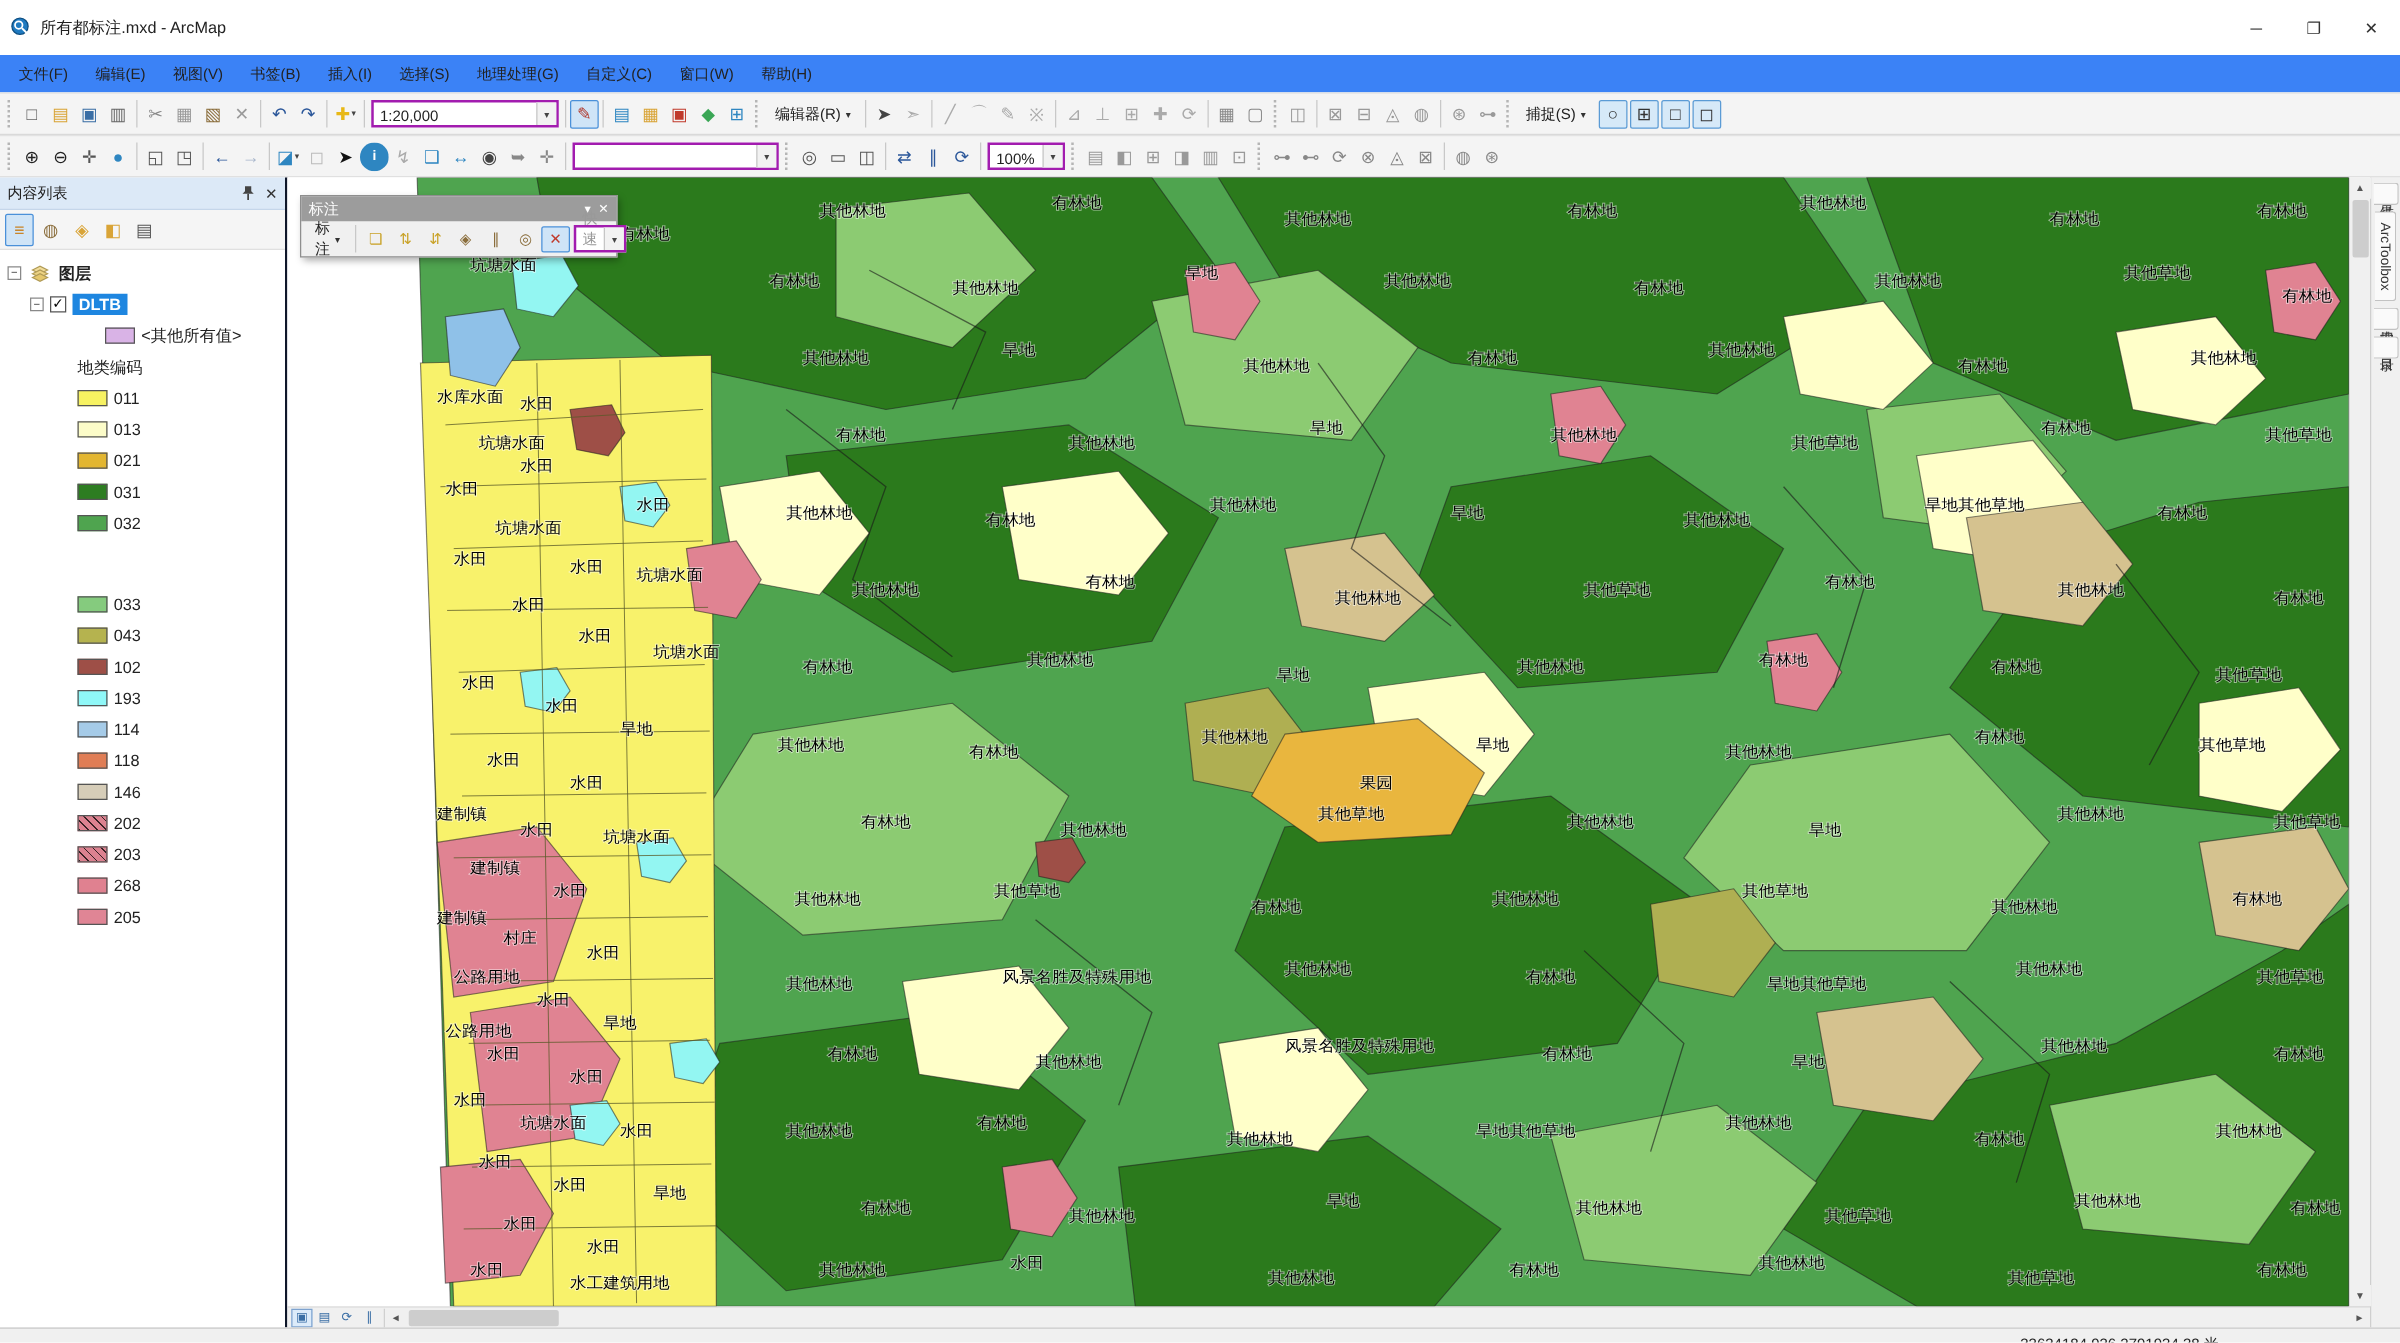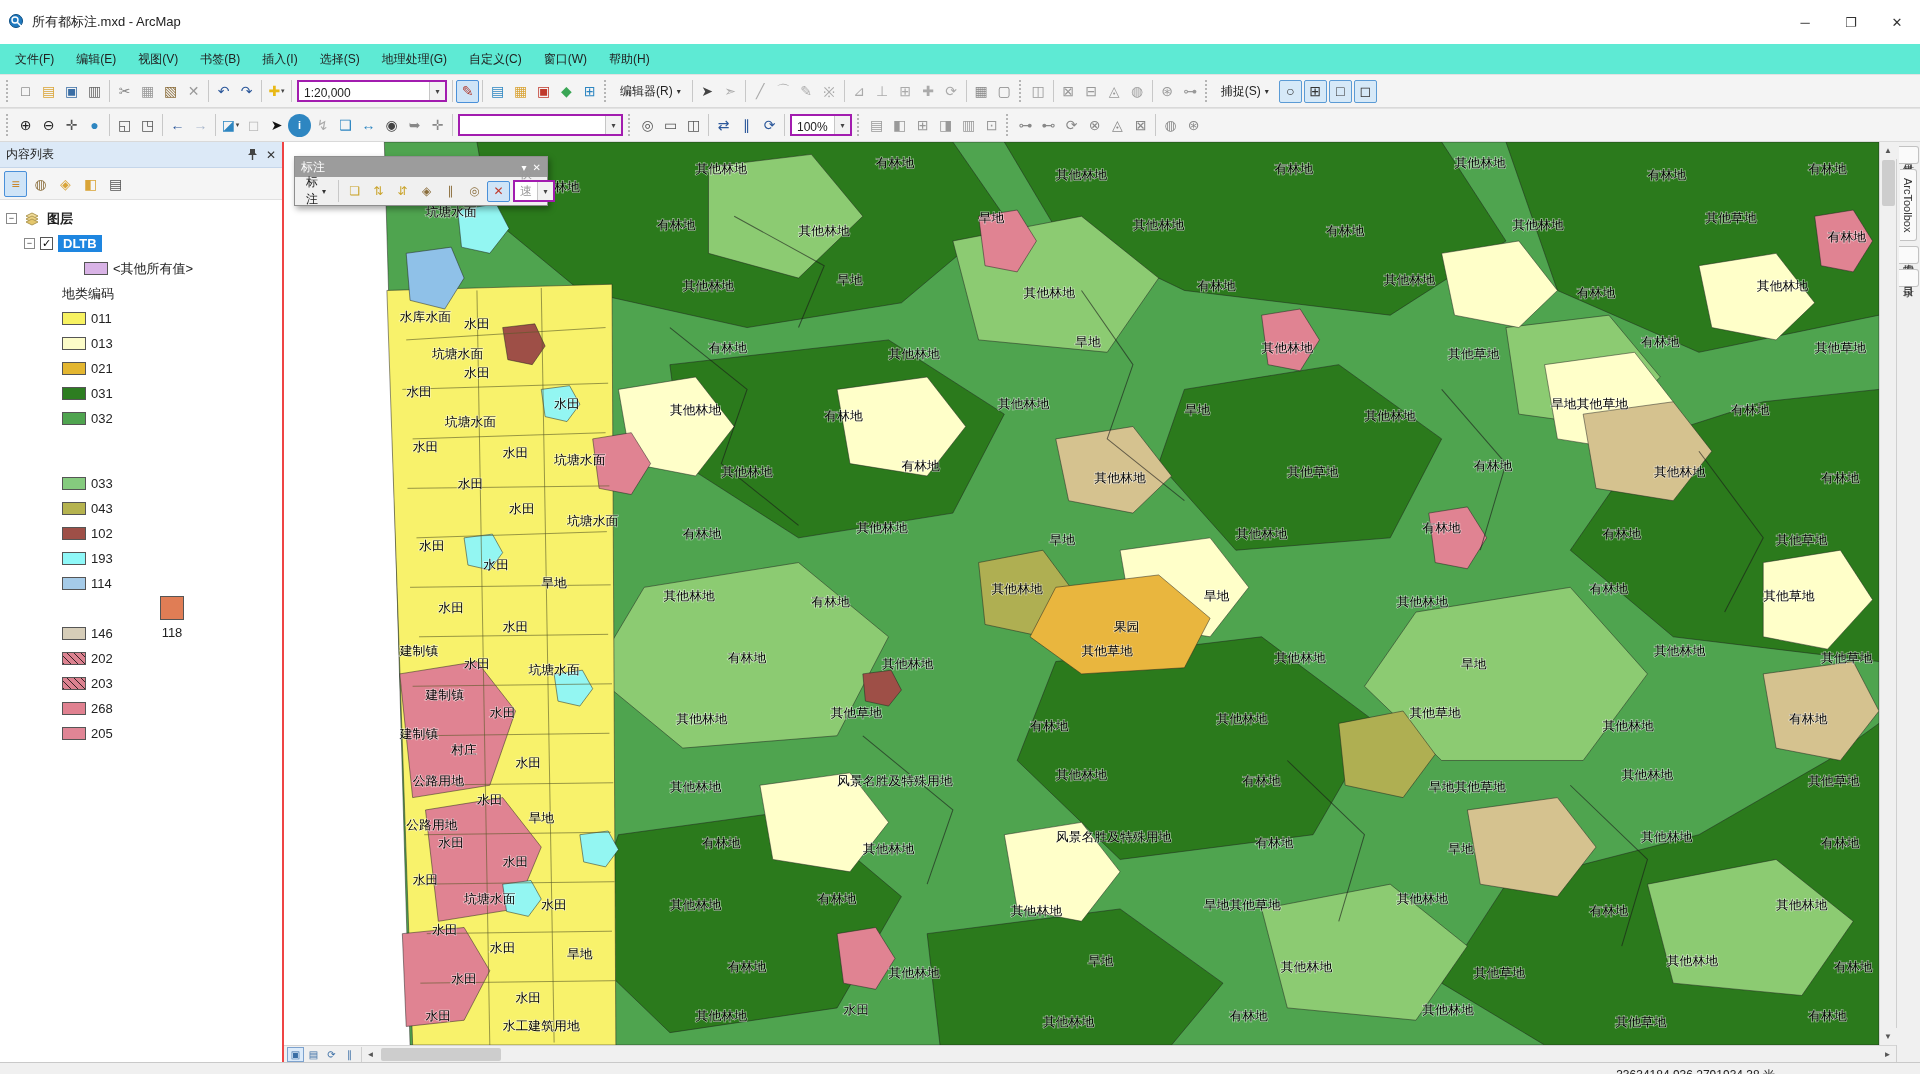--- a/index.html
+++ b/index.html
@@ -3,40 +3,40 @@
 <meta charset="utf-8">
 <style>
 *{box-sizing:border-box;margin:0;padding:0}
 html,body{width:1920px;height:1074px;overflow:hidden;font-family:"Liberation Sans",sans-serif;font-size:12px;color:#222;background:#fff}
 
 .titlebar{height:44px;display:flex;align-items:center;background:#ffffff;padding-left:8px;gap:6px}
 .titlebar .ttl{font-size:13px}
 .wincontrols{margin-left:auto;display:flex;height:30px}
 .wincontrols span{width:46px;display:flex;align-items:center;justify-content:center;font-size:13px;color:#333}
 
-.menubar{height:30px;background:#5eead4;display:flex;align-items:center;padding:0 4px}
+.menubar{height:30px;background:#3b82f6;display:flex;align-items:center;padding:0 4px}
 .menubar .mi{padding:5px 11px;cursor:default}
 
 .toolbar{height:34px;background:#f4f4f4;border-top:1px solid #e2e2e2;border-bottom:1px solid #d9d9d9;display:flex;align-items:center;padding:0 3px;white-space:nowrap;overflow:hidden}
 .grip{width:5px;height:22px;border-left:2px dotted #b5b5b5;margin:0 3px}
 .sep{width:1px;height:22px;background:#c8c8c8;margin:0 3px;flex:0 0 1px}
 .tbi{width:23px;height:23px;flex:0 0 23px;display:flex;align-items:center;justify-content:center;font-size:14px;color:#555;border:1px solid transparent;border-radius:2px;position:relative}
 .tbi.round{border-radius:50%;font-weight:bold;font-size:11px}
 .tbi.active{border:1px solid #4a90d9;background:#cfe4f7}
 .tbi.snapbtn{background:#d6e9f8;border:1px solid #5b9bd5;margin-left:2px}
 .tbi .dd{font-size:7px;color:#444;margin-left:1px}
 .tbtn{display:flex;align-items:center;gap:4px;padding:3px 7px;border:1px solid transparent;border-radius:2px;font-size:12px}
 .tbtn .dd{font-size:8px;color:#333}
 .combo{height:22px;background:#fff;border:2px solid #a21caf;display:flex;align-items:flex-end;font-size:12px;margin:0 2px}
 .combo .cv{flex:1;padding:0 5px;overflow:hidden}
 .combo .ca{width:16px;align-self:stretch;display:flex;align-items:center;justify-content:center;font-size:8px;color:#444;border-left:1px solid #c6c6c6;background:#f2f2f2}
 
 .content{display:flex;height:920px;background:#e8e8e8}
 
-.toc{width:284px;background:#f5f5f5;display:flex;flex-direction:column;border-right:2px solid #ef4444}
+.toc{width:230px;background:#f5f5f5;display:flex;flex-direction:column;border-right:2px solid #0f172a}
 .toc-head{height:26px;background:#dce9f7;display:flex;align-items:center;padding:0 6px;gap:8px;border-bottom:1px solid #c5d6ea}
 .toc-head .t{flex:1;font-size:12px;color:#222}
 .toc-tools{height:32px;background:#f5f5f5;display:flex;align-items:center;gap:2px;padding:0 4px;border-bottom:1px solid #e0e0e0}
 .toc-tools .tbi{width:26px;height:26px}
 .toc-tree{flex:1;background:#fff;padding:6px 0;overflow:hidden;font-size:13px}
 .trow{display:flex;align-items:center;height:25px;gap:5px}
 .expander{width:11px;height:11px;border:1px solid #898989;background:#fff;font-size:9px;line-height:9px;text-align:center;color:#333;flex:0 0 11px}
 .cb{width:13px;height:13px;border:1px solid #555;background:#fff;font-size:11px;line-height:11px;text-align:center;color:#000;flex:0 0 13px}
 .sel{background:#1e86e0;color:#fff;padding:1px 5px;font-weight:bold}
 .swatch{width:24px;height:13px;border:1px solid #555;flex:0 0 24px}
@@ -306,21 +306,21 @@
             <span>102</span>
           </div>
           <div class="trow" style="padding-left: 62px;">
             <span class="swatch" style="background-color: rgb(143, 248, 248);"></span>
             <span>193</span>
           </div>
           <div class="trow" style="padding-left: 62px;">
             <span class="swatch" style="background-color: rgb(165, 203, 232);"></span>
             <span>114</span>
           </div>
-          <div class="trow" style="padding-left: 62px; flex-direction: column;">
+          <div class="trow" style="padding-left: 62px;">
             <span class="swatch" style="background-color: rgb(224, 125, 85);"></span>
             <span>118</span>
           </div>
           <div class="trow" style="padding-left: 62px;">
             <span class="swatch" style="background-color: rgb(214, 205, 184);"></span>
             <span>146</span>
           </div>
           <div class="trow" style="padding-left: 62px;">
             <span class="swatch hatch" style="background-color: rgb(220, 130, 144);"></span>
             <span>202</span>

